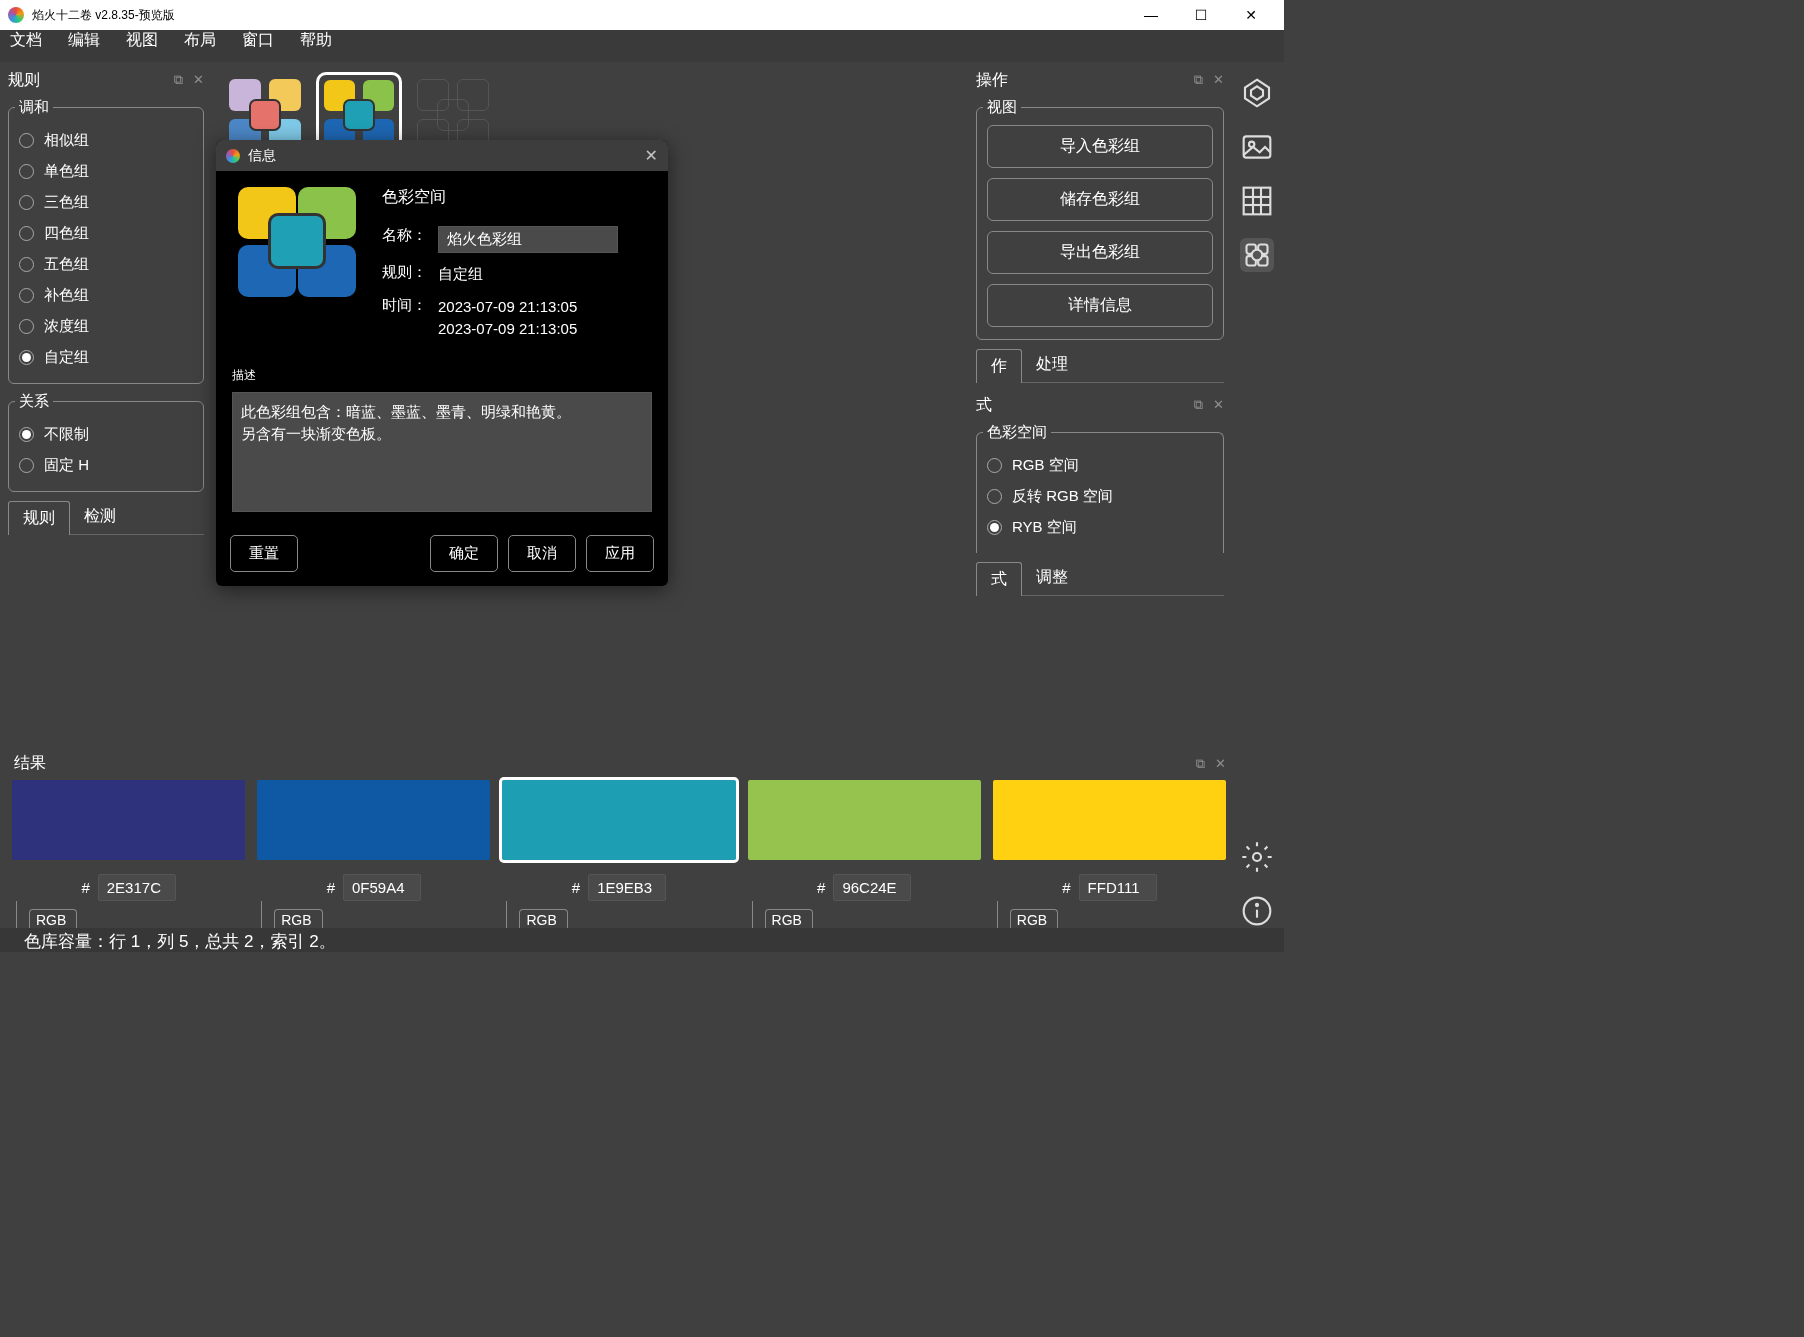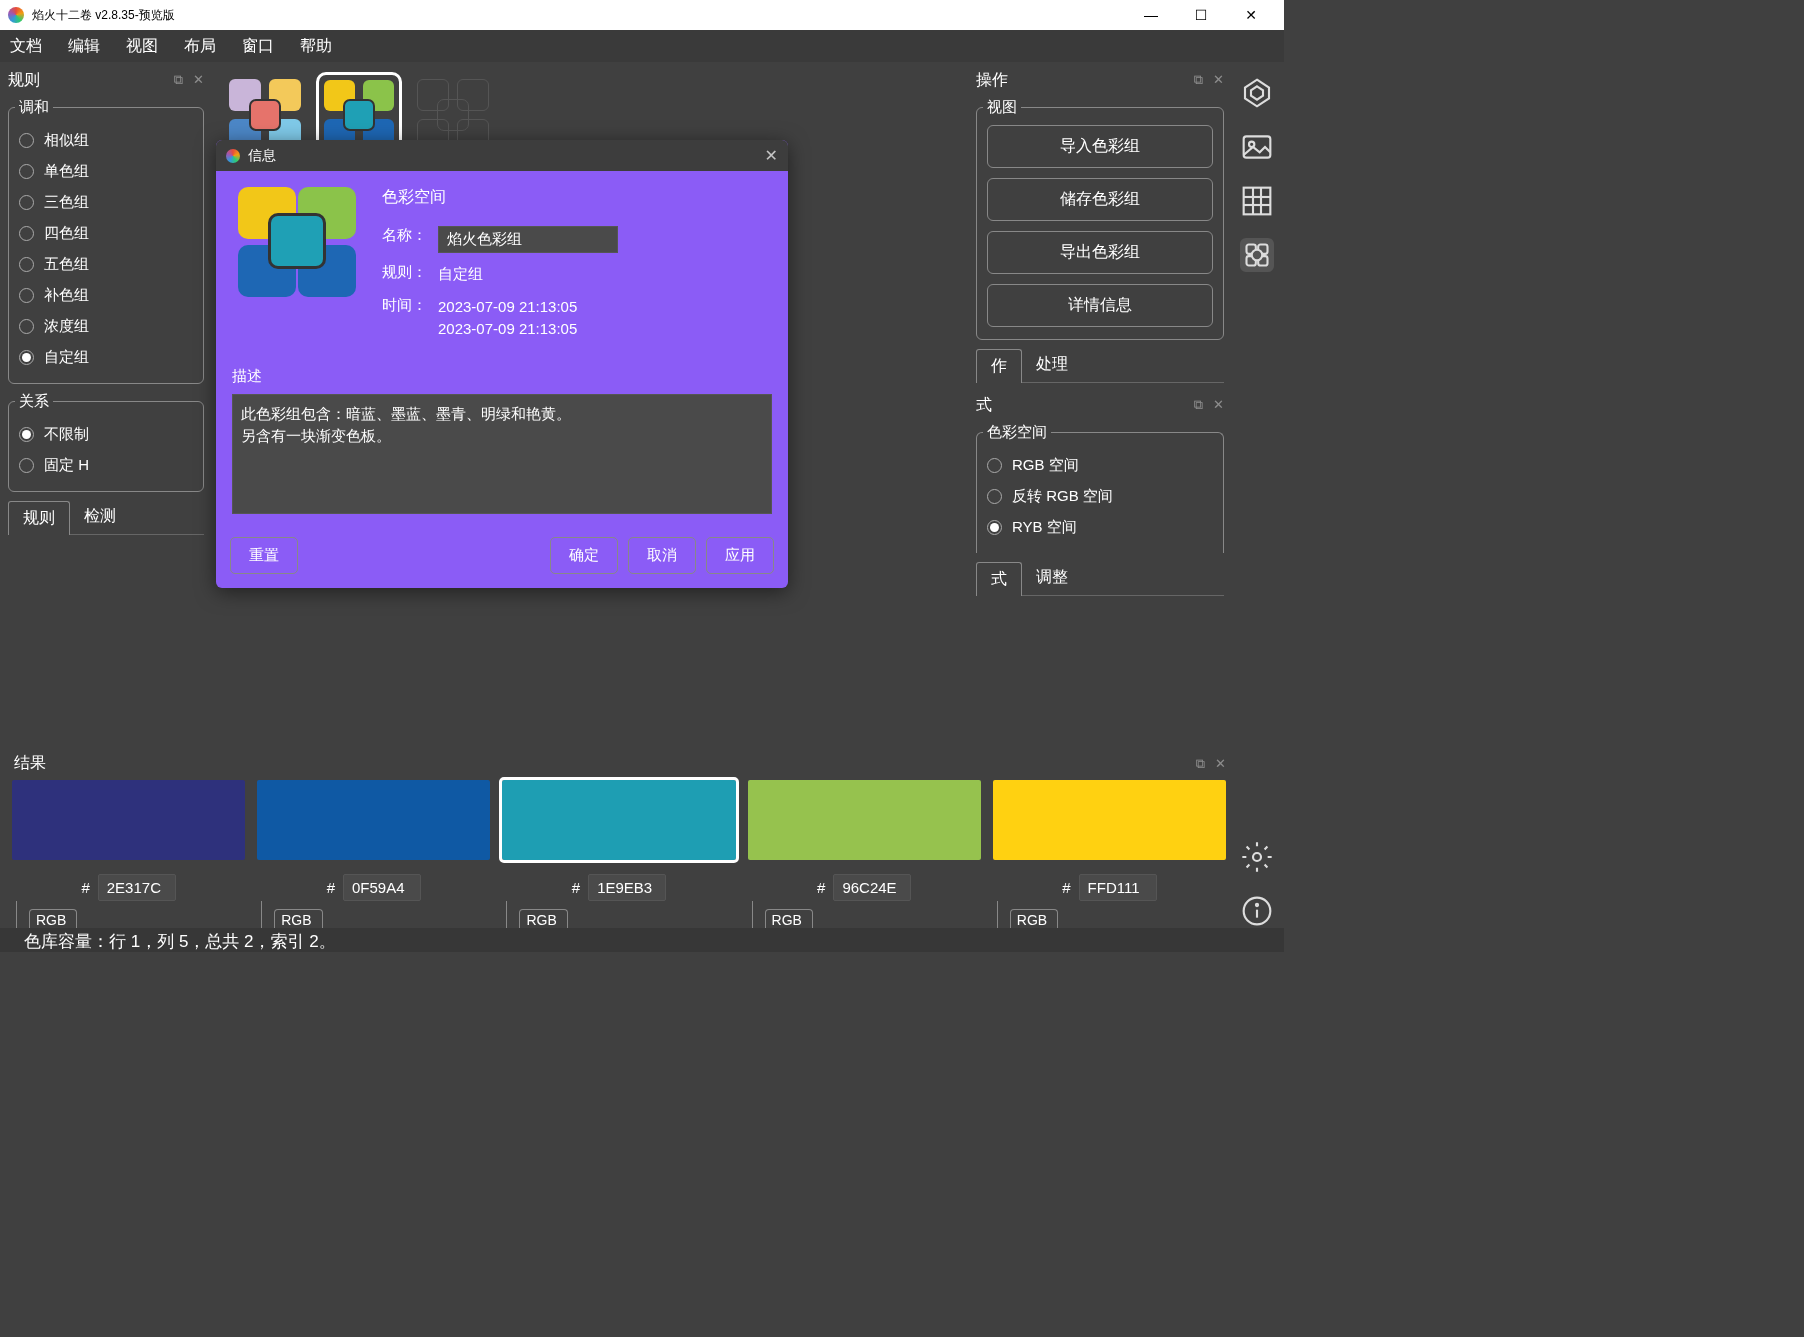--- a/index.html
+++ b/index.html
@@ -6,21 +6,21 @@
 body { background: #404040; color: #fff; width: 1284px; height: 952px; overflow: hidden; position: relative; font-size: 14px; }
 
 
 .titlebar { background: #fff; height: 30px; display: flex; align-items: center; padding: 0 8px; color: #000; }
 .titlebar-icon { width: 16px; height: 16px; margin-right: 8px; border-radius: 50%; background: conic-gradient(#e74c3c, #f39c12, #2ecc71, #3498db, #9b59b6, #e74c3c); }
 .titlebar-title { flex: 1; font-size: 12px; }
 .titlebar-btns { display: flex; gap: 20px; margin-right: 10px; }
 .titlebar-btn { width: 30px; text-align: center; cursor: pointer; font-size: 14px; }
 
 
-.menubar { background: #3a3a3a; height: 32px; display: flex; align-items: center; padding: 0 10px; gap: 26px; font-size: 16px; }
+.menubar { background: #3a3a3a; height: 32px; display: flex; padding: 0 10px; gap: 26px; font-size: 16px; }
 .menubar-item { cursor: pointer; }
 
 
 .main { display: flex; height: calc(100% - 62px - 24px); }
 
 
 .left-panel { width: 212px; padding: 4px 8px 0 8px; }
 .panel-header { display: flex; align-items: center; font-size: 16px; margin-bottom: 4px; height: 28px; }
 .panel-header-title { flex: 1; }
 .panel-header-icons { display: flex; gap: 10px; opacity: 0.4; font-size: 13px; }
@@ -65,36 +65,36 @@
 .hex-row { display: flex; align-items: center; justify-content: center; gap: 8px; margin-top: 14px; }
 .hex-hash { font-size: 15px; }
 .hex-input { background: #4a4a4a; border: 1px solid #555; color: #fff; padding: 4px 8px; width: 78px; font-size: 15px; border-radius: 2px; }
 .rgb-label { border-top: 1.5px solid #888; border-left: 1.5px solid #888; border-right: 1.5px solid #888; display: inline-block; padding: 2px 10px 0 6px; margin-top: 8px; border-radius: 4px 4px 0 0; font-size: 14px; }
 .rgb-wrap { border-left: 1.5px solid #888; margin-left: 4px; padding-left: 12px; }
 
 
 .statusbar { position: absolute; bottom: 0; left: 0; right: 0; height: 24px; background: #373737; padding: 2px 24px; font-size: 17px; }
 
 
-.dialog { position: absolute; top: 140px; left: 216px; width: 572px; background: #8b5cf6; border-radius: 6px; box-shadow: 0 4px 20px rgba(0,0,0,0.5); z-index: 100; }
+.dialog { position: absolute; top: 140px; left: 216px; width: 452px; background: #000000; border-radius: 6px; box-shadow: 0 4px 20px rgba(0,0,0,0.5); z-index: 100; }
 .dialog-title { background: #3d3d3d; padding: 6px 10px; display: flex; align-items: center; border-radius: 6px 6px 0 0; }
 .dialog-title-icon { width: 14px; height: 14px; margin-right: 8px; border-radius: 50%; background: conic-gradient(#e74c3c, #f39c12, #2ecc71, #3498db, #9b59b6, #e74c3c); }
 .dialog-title-text { flex: 1; font-size: 14px; }
 .dialog-close { cursor: pointer; opacity: 0.7; font-size: 16px; }
 .dialog-body { padding: 16px 16px 10px 16px; }
 .dialog-top { display: flex; gap: 20px; }
 .dialog-logo { width: 130px; height: 110px; position: relative; }
 .dl-sq { position: absolute; border-radius: 10px; }
 .dialog-info { flex: 1; }
 .info-title { font-size: 16px; margin-bottom: 18px; }
 .info-row { display: flex; align-items: flex-start; margin-bottom: 10px; font-size: 15px; }
 .info-label { width: 56px; }
 .info-input { background: #4a4a4a; border: 1px solid #555; color: #fff; padding: 4px 8px; width: 180px; font-size: 15px; }
 .info-val { line-height: 1.5; }
-.desc-label { margin: 16px 0 8px 0; font-size: 15px; }
+.desc-label { margin: 16px 0 8px 0; font-size: 12px; }
 .desc-box { background: #4a4a4a; border: 1px solid #555; color: #fff; padding: 8px; width: 100%; height: 120px; font-size: 15px; resize: none; line-height: 1.5; font-family: inherit; }
 .dialog-footer { display: flex; padding: 10px 14px 14px 14px; gap: 10px; }
 .dialog-footer .spacer { flex: 1; }
 .dlg-btn { border: 1.5px solid #888; background: transparent; color: #fff; padding: 8px 18px; border-radius: 5px; cursor: pointer; font-size: 15px; }
 
 .scroll-track { position: absolute; right: 2px; top: 520px; width: 12px; height: 140px; background: #353535; border-radius: 6px; }
 .scroll-thumb { background: #5a5a5a; border-radius: 6px; width: 100%; height: 100px; }
 </style>
 </head>
 <body>

